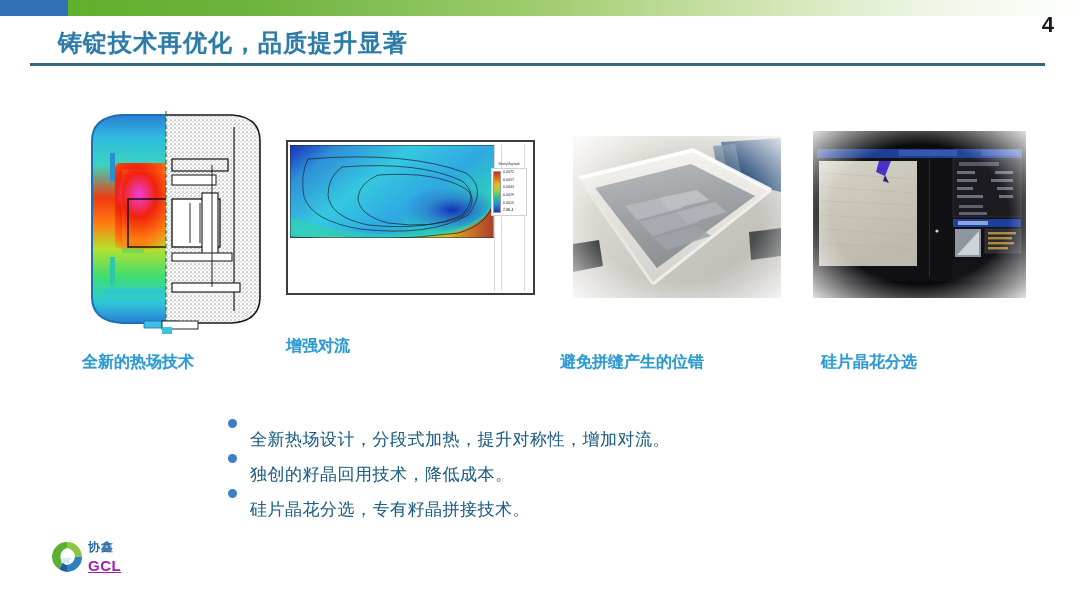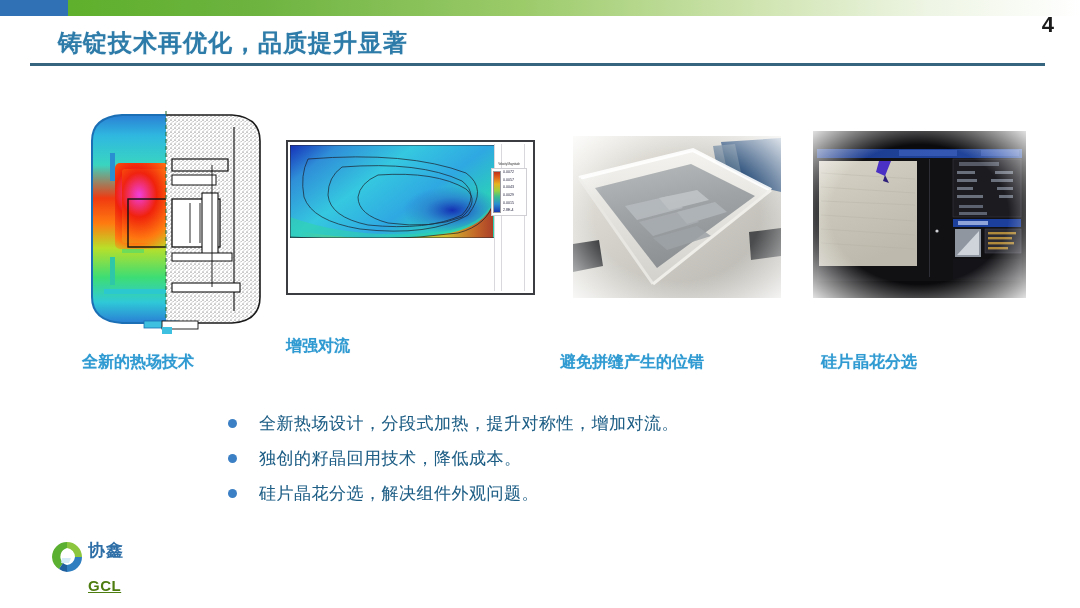--- a/index.html
+++ b/index.html
@@ -93,43 +93,43 @@
     text-shadow:0 0 1px rgba(47,154,209,.4);
     white-space:nowrap;
   }
   #caption-0 { left:82px;  top:352px; width:196px; }
   #caption-1 { left:286px; top:336px; width:249px; }
   #caption-2 { left:560px; top:352px; width:235px; }
   #caption-3 { left:821px; top:352px; width:206px; }
 
   
   #bullet-list { position:absolute; left:228px; top:412px; width:620px; }
-  .bullet-row { display:flex; align-items:flex-start; height:35px; }
+  .bullet-row { display:flex; align-items:flex-start; height:35px;flex-direction:column; }
   .bullet-dot {
     width:9px; height:9px; border-radius:50%;
     background:#3b7fc4; margin-top:7px; flex:0 0 9px;
   }
   .bullet-text {
     margin-left:22px; font-size:17px; color:#1f5f86;
     font-family:"DejaVu Sans", sans-serif; line-height:22px;
     letter-spacing:.5px;
     text-shadow:0 0 .5px rgba(31,95,134,.25);
   }
 
   
   #logo { position:absolute; left:50px; top:537px; width:86px; height:48px; }
   #logo-mark { position:absolute; left:0; top:3px; width:34px; height:34px; }
   #logo-text { position:absolute; left:38px; top:2px; }
   #logo-cn {
-    font-size:17px; font-weight:bold; color:#2f6fa8; letter-spacing:1px;
+    font-size:12px; font-weight:bold; color:#2f6fa8; letter-spacing:1px;
     font-family:"DejaVu Sans", sans-serif;
   }
   #logo-en {
-    font-size:15px; font-weight:bold; color:#4d7c0f; letter-spacing:.5px;
-    font-family:"Liberation Sans", sans-serif; margin-top:15px;text-decoration:underline;
+    font-size:15px; font-weight:bold; color:#a21caf; letter-spacing:.5px;
+    font-family:"Liberation Sans", sans-serif; margin-top:1px;text-decoration:underline;
   }
 </style>
 </head>
 <body>
 
 <div id="top-bar">
   <div id="top-bar-blue"></div>
   <div id="top-bar-green"></div>
 </div>
 
@@ -386,21 +386,21 @@
   <div class="bullet-row">
     <div class="bullet-dot"></div>
     <div class="bullet-text">全新热场设计，分段式加热，提升对称性，增加对流。</div>
   </div>
   <div class="bullet-row">
     <div class="bullet-dot"></div>
     <div class="bullet-text">独创的籽晶回用技术，降低成本。</div>
   </div>
   <div class="bullet-row">
     <div class="bullet-dot"></div>
-    <div class="bullet-text">硅片晶花分选，解决组件外观问题。</div>
+    <div class="bullet-text">硅片晶花分选，专有籽晶拼接技术。</div>
   </div>
 </div>
 
 <div id="logo">
   <svg id="logo-mark" viewBox="0 0 34 34">
     <path d="M17 2 A15 15 0 0 0 2 17 A15 15 0 0 0 9 29 L13 23 A9 9 0 0 1 17 8 Z" fill="#5bb031"></path>
     <path d="M17 2 A15 15 0 0 1 32 17 L25 17 A9 9 0 0 0 17 8 Z" fill="#8cc63f"></path>
     <path d="M32 17 A15 15 0 0 1 17 32 L17 25 A9 9 0 0 0 25 17 Z" fill="#2f7fc0"></path>
     <path d="M17 32 A15 15 0 0 1 9 29 L13 23 A9 9 0 0 0 17 25 Z" fill="#1f5f9e"></path>
     <path d="M13 11 L23 11 L21 16 L12 16 Z" fill="#ffffff" opacity="0.85"></path>

